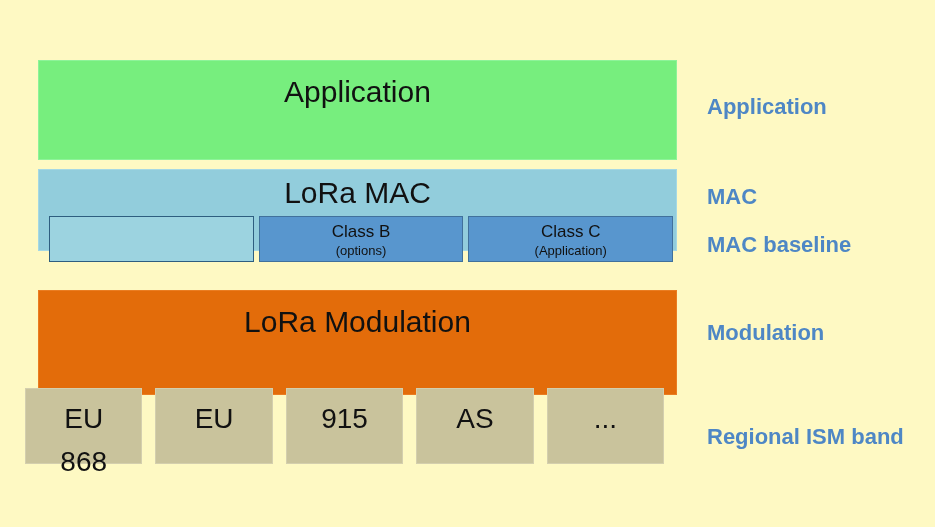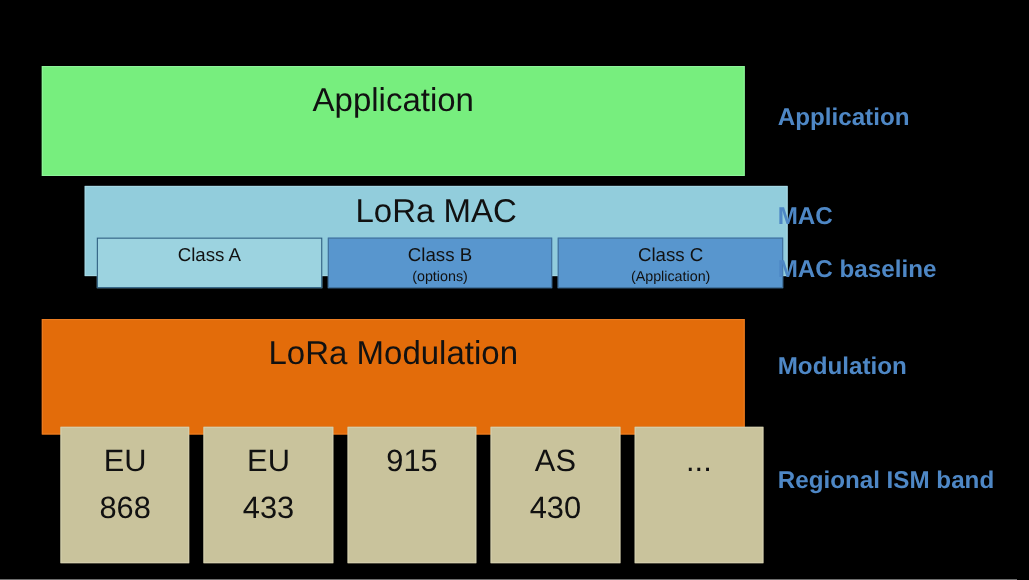--- a/index.html
+++ b/index.html
@@ -5,21 +5,21 @@
   html, body {
     margin: 0;
     padding: 0;
     background: #ffffff;
     font-family: "Liberation Sans", sans-serif;
   }
   .canvas {
     position: relative;
     width: 935px;
     height: 527px;
-    background: #000000;
+    background: #fef9c3;
     overflow: hidden;
   }
 
   
   .block {
     position: absolute;
     left: 38px;
     width: 639px;
     box-sizing: border-box;
     color: #111111;
@@ -38,21 +38,20 @@
     border: 1px solid #8df399;
     padding-top: 14px;
   }
 
   .mac-block {
     top: 169px;
     height: 82px;
     background: #92cddc;
     border: 1px solid #a5d8e4;
     padding-top: 6px;
-    margin-left: 39px;
   }
   .class-row {
     position: absolute;
     left: 10px;
     right: 3px;
     top: 46px;
     height: 46px;
     display: flex;
     gap: 5px;
   }
@@ -86,24 +85,24 @@
     height: 105px;
     background: #e36c0a;
     border: 1px solid #ea7d22;
     padding-top: 14px;
     margin-top: 16px;
   }
 
   
   .band-row {
     position: absolute;
-    left: 55px;
+    left: 25px;
     top: 388px;
     width: 639px;
-    height: 124px;
+    height: 76px;
     display: flex;
     gap: 13px;
   }
   .band {
     flex: 1;
     background: #c9c39c;
     border: 1px solid #d4cfae;
     box-sizing: border-box;
     text-align: center;
     padding-top: 8px;
@@ -137,21 +136,20 @@
 <div class="canvas">
 
   <div class="block app-block">
     <div class="block-title">Application</div>
   </div>
 
   <div class="block mac-block">
     <div class="block-title">LoRa MAC</div>
     <div class="class-row">
       <div class="class-box a">
-        <div class="class-name">Class A</div>
       </div>
       <div class="class-box bc">
         <div class="class-name">Class B</div>
         <div class="class-sub">(options)</div>
       </div>
       <div class="class-box bc">
         <div class="class-name">Class C</div>
         <div class="class-sub">(Application)</div>
       </div>
     </div>
@@ -161,28 +159,26 @@
     <div class="block-title">LoRa Modulation</div>
   </div>
 
   <div class="band-row">
     <div class="band">
       <div class="band-line1">EU</div>
       <div class="band-line2">868</div>
     </div>
     <div class="band">
       <div class="band-line1">EU</div>
-      <div class="band-line2">433</div>
     </div>
     <div class="band">
       <div class="band-line2">915</div>
     </div>
     <div class="band">
       <div class="band-line1">AS</div>
-      <div class="band-line2">430</div>
     </div>
     <div class="band">
       <div class="band-line1">...</div>
       <div class="band-line2"></div>
     </div>
   </div>
 
   <div class="side-label l1">Application</div>
   <div class="side-label l2">MAC</div>
   <div class="side-label l3">MAC baseline</div>

